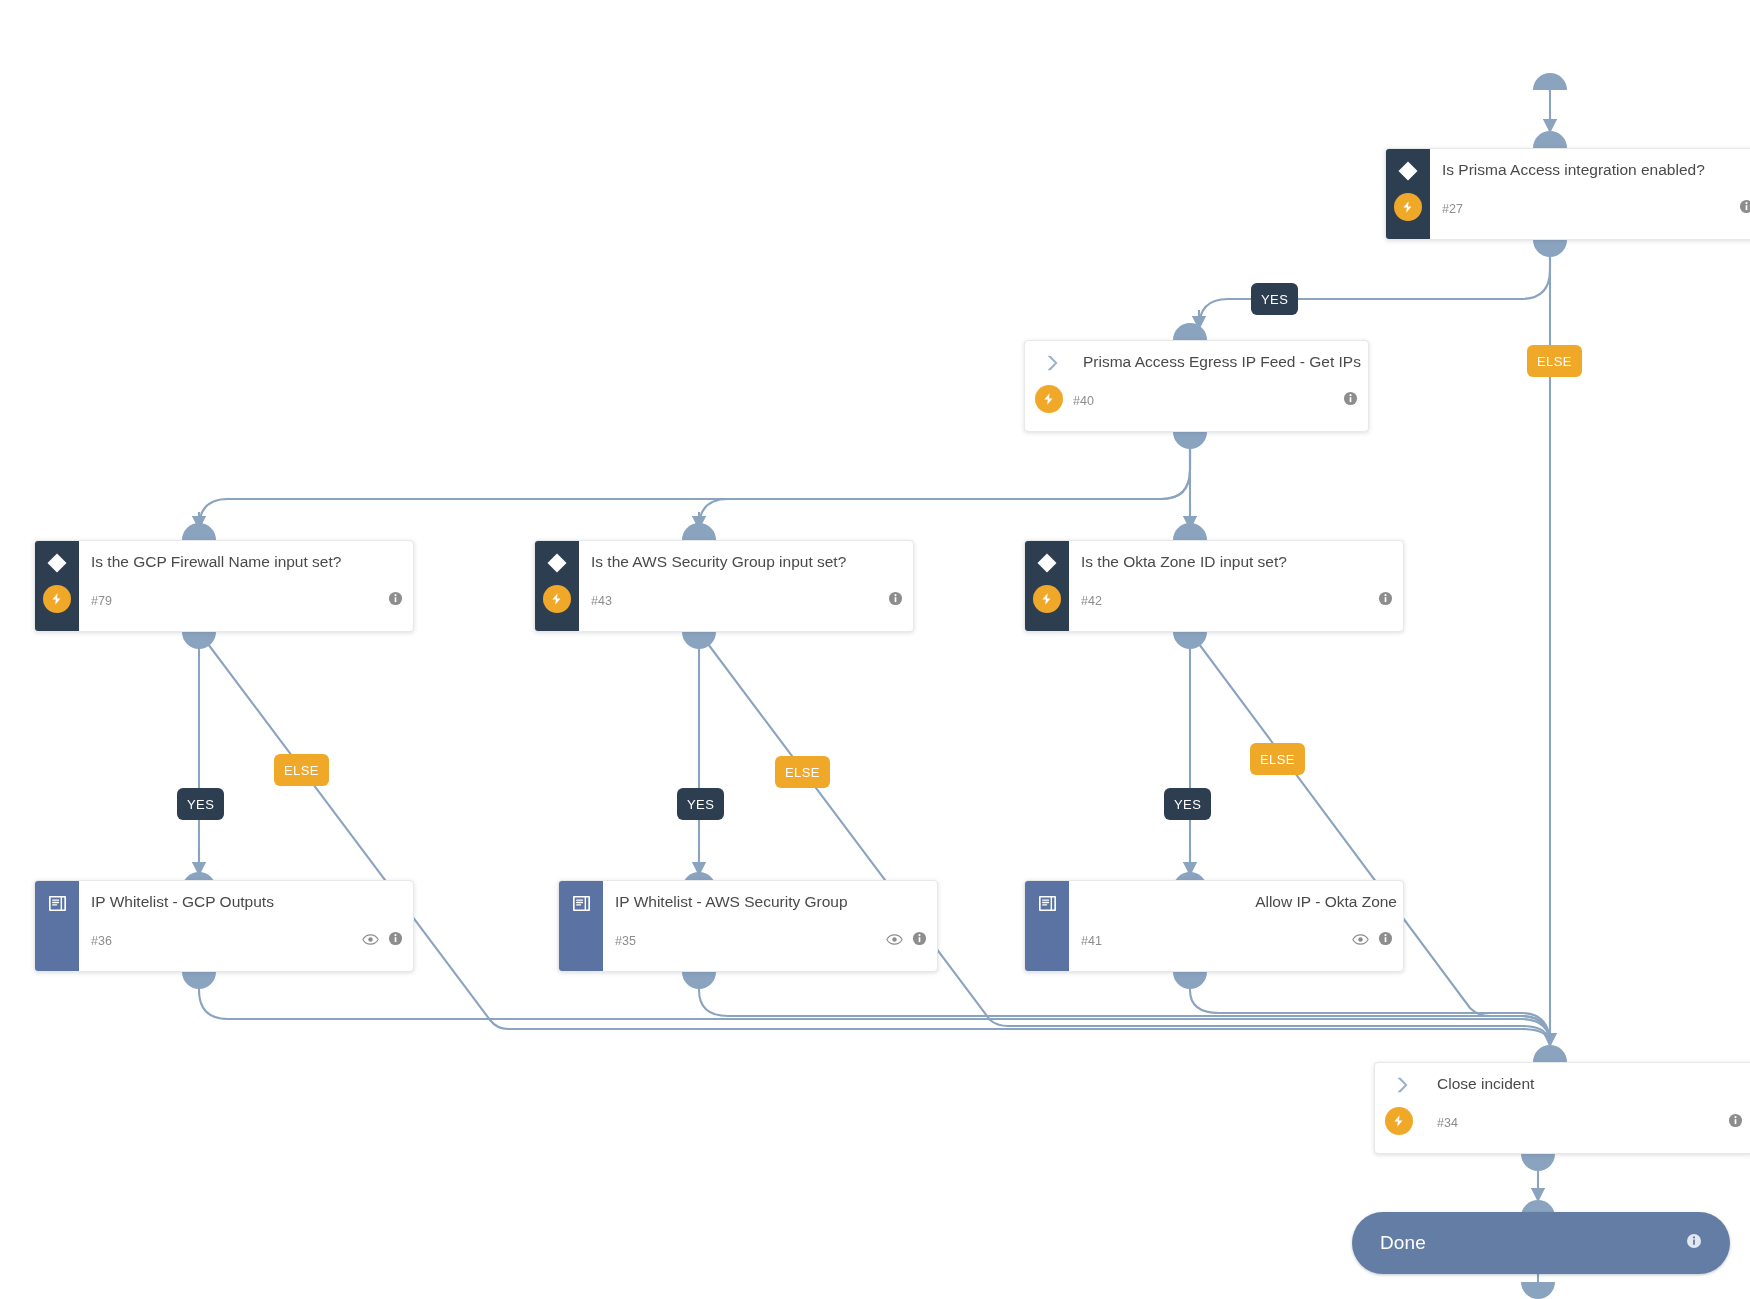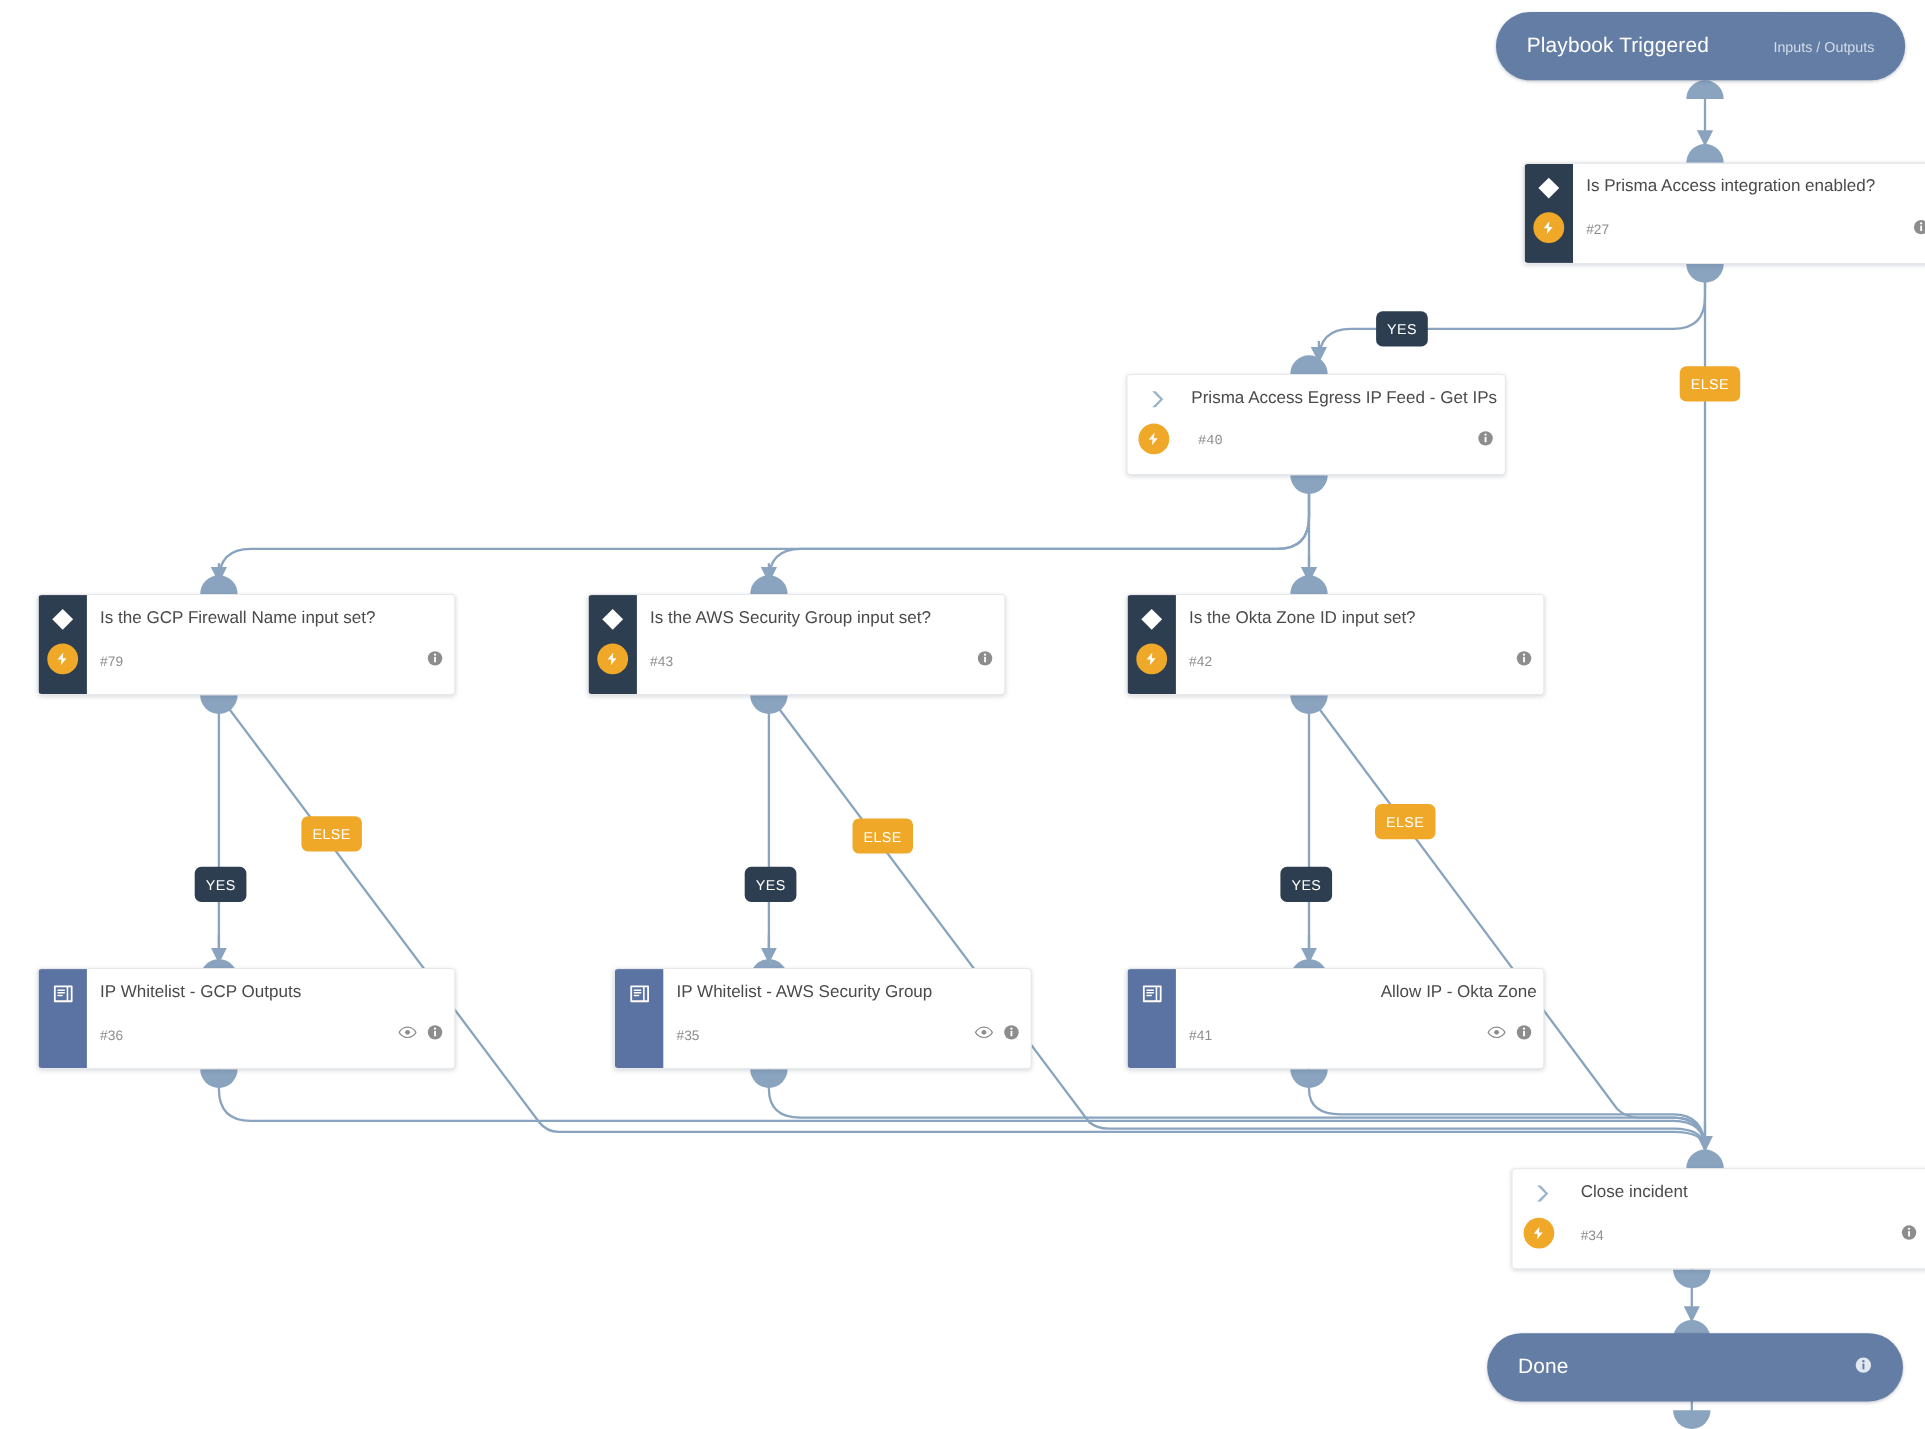--- a/index.html
+++ b/index.html
@@ -139,21 +139,21 @@
     border-radius: 6px;
     display: flex;
     align-items: center;
     justify-content: center;
     font-size: 13px;
     color: #ffffff;
     z-index: 7;
     letter-spacing: 0.4px;
   }
   .branch.yes  { background: #2c3e50; }
-  .branch.else { background: #f0a829; }
+  .branch.else { background: #f0a829; margin-top: 12px; }
 
   
   .knob {
     position: absolute;
     width: 34px;
     height: 17px;
     background: #8aa4c0;
     border-radius: 17px 17px 0 0;
     z-index: 4;
   }
@@ -207,24 +207,20 @@
       <path d="M 1190 850 L 1190 874" marker-end="url(#arrow)"></path>
       <path d="M 1196 640 L 1470 1008 Q 1478 1016 1490 1016 L 1521 1016 Q 1550 1016 1550 1045"></path>
       <path d="M 1190 953 L 1190 990 Q 1190 1013 1219 1013 L 1521 1013 Q 1550 1013 1550 1045"></path>
 
       <path d="M 1538 1136 L 1538 1200" marker-end="url(#arrow)"></path>
 
       <path d="M 1538 1265 L 1538 1285"></path>
     </g>
   </svg>
 
-  <div class="pill" style="left:1360px; top:11px; width:372px;">
-    <span class="pill-title">Playbook Triggered</span>
-    <span class="pill-sub">Inputs / Outputs</span>
-  </div>
   <div class="knob" style="left:1533px; top:73px;"></div>
 
   <div class="knob" style="left:1533px; top:131px;"></div>
   <div class="card" style="left:1361px; top:148px; width:380px; height:92px;">
     <div class="card-body">
       <div class="icon-col condition">
         <span class="icon-glyph">
           <svg width="22" height="22" viewBox="0 0 22 22">
               <rect x="4.3" y="4.3" width="13.4" height="13.4" transform="rotate(45 11 11)" fill="#ffffff"></rect>
             </svg>
@@ -263,21 +259,21 @@
               <path d="M7 4 L15 12 L7 20 L10.5 20 L18 12 L10.5 4 Z" fill="#9bb2cb"></path>
             </svg>
         </span>
       </div>
       <div class="bolt" style="left:10px; top:44px;">
         <svg width="14" height="14" viewBox="0 0 24 24">
             <path d="M13 2 L4 13 h6 l-1 9 9-11 h-6 z" fill="#ffffff"></path>
           </svg>
       </div>
       <div class="card-title" style="left:58px; top:10px; width:300px;">Prisma Access Egress IP Feed - Get IPs</div>
-      <div class="card-id" style="left:64px; top:53px;font-family:Liberation Mono, monospace;">#40</div>
+      <div class="card-id" style="left:48px; top:53px;">#40</div>
       <div class="card-foot-icons" style="right:10px; top:50px;">
         <span>
           <svg width="15" height="15" viewBox="0 0 16 16">
               <circle cx="8" cy="8" r="7" fill="#8d8d8d"></circle>
               <rect x="7.1" y="6.6" width="1.8" height="5.2" fill="#fff"></rect>
               <circle cx="8" cy="4.4" r="1.1" fill="#fff"></circle>
             </svg>
         </span>
       </div>
     </div>

